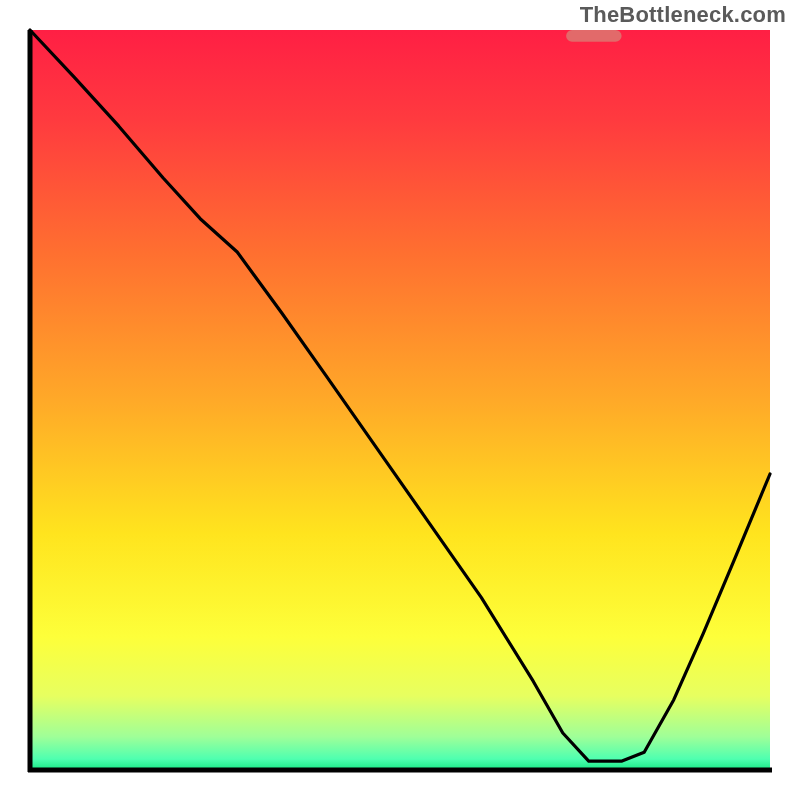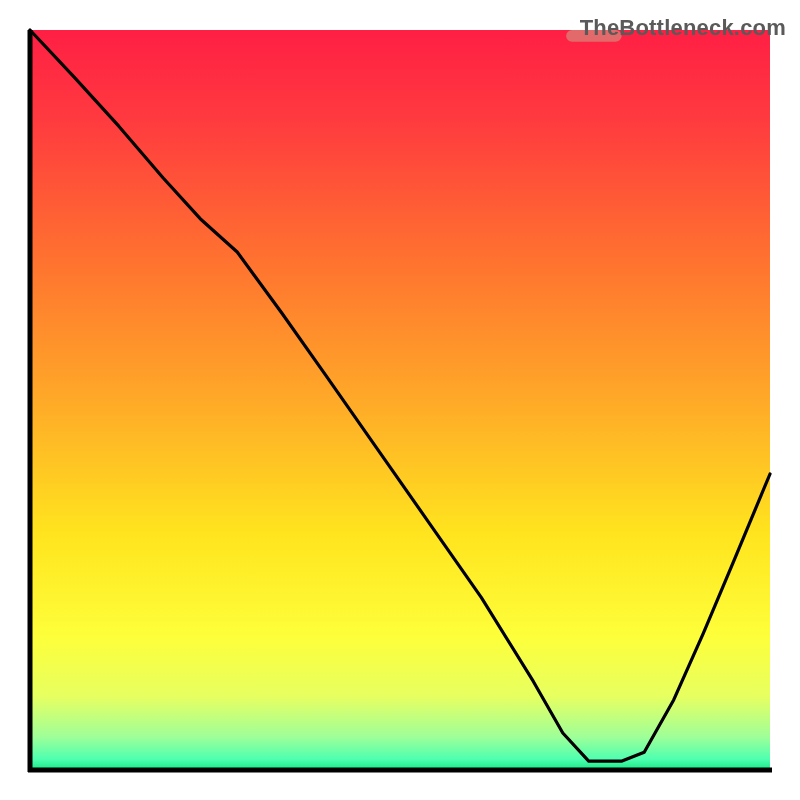--- a/index.html
+++ b/index.html
@@ -11,21 +11,21 @@
     font-family: Arial, Helvetica, sans-serif;
     position: relative;
   }
   .container {
     position: relative;
     width: 800px;
     height: 800px;
   }
   .watermark {
     position: absolute;
-    top: 15px;
+    top: 2px;
     right: 14px;
     font-size: 22px;
     font-weight: bold;
     color: #5a5a5a;
     letter-spacing: 0.2px;
     z-index: 10;
   }
   svg.plot {
     position: absolute;
     left: 0;

